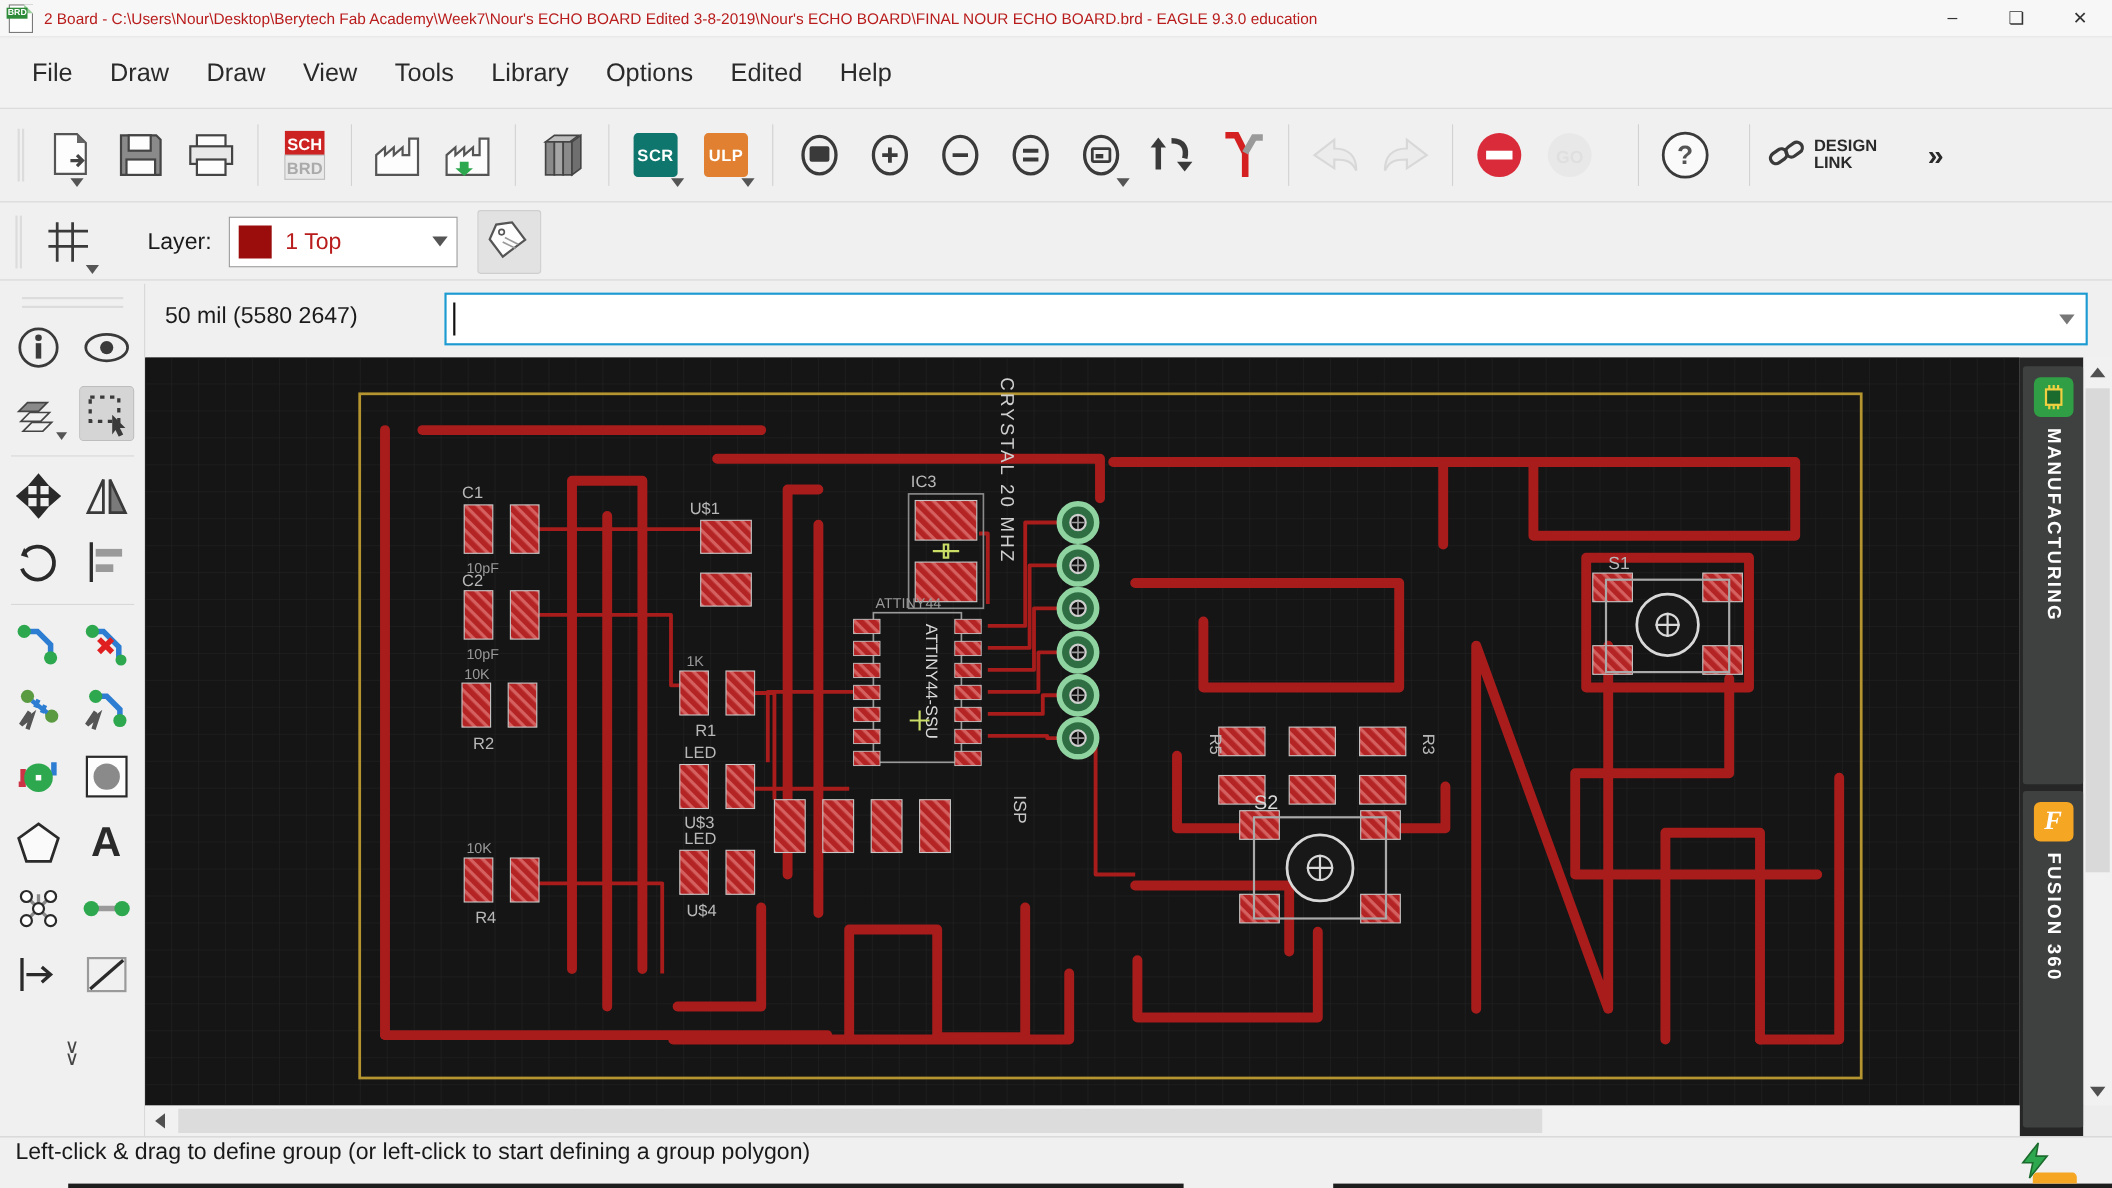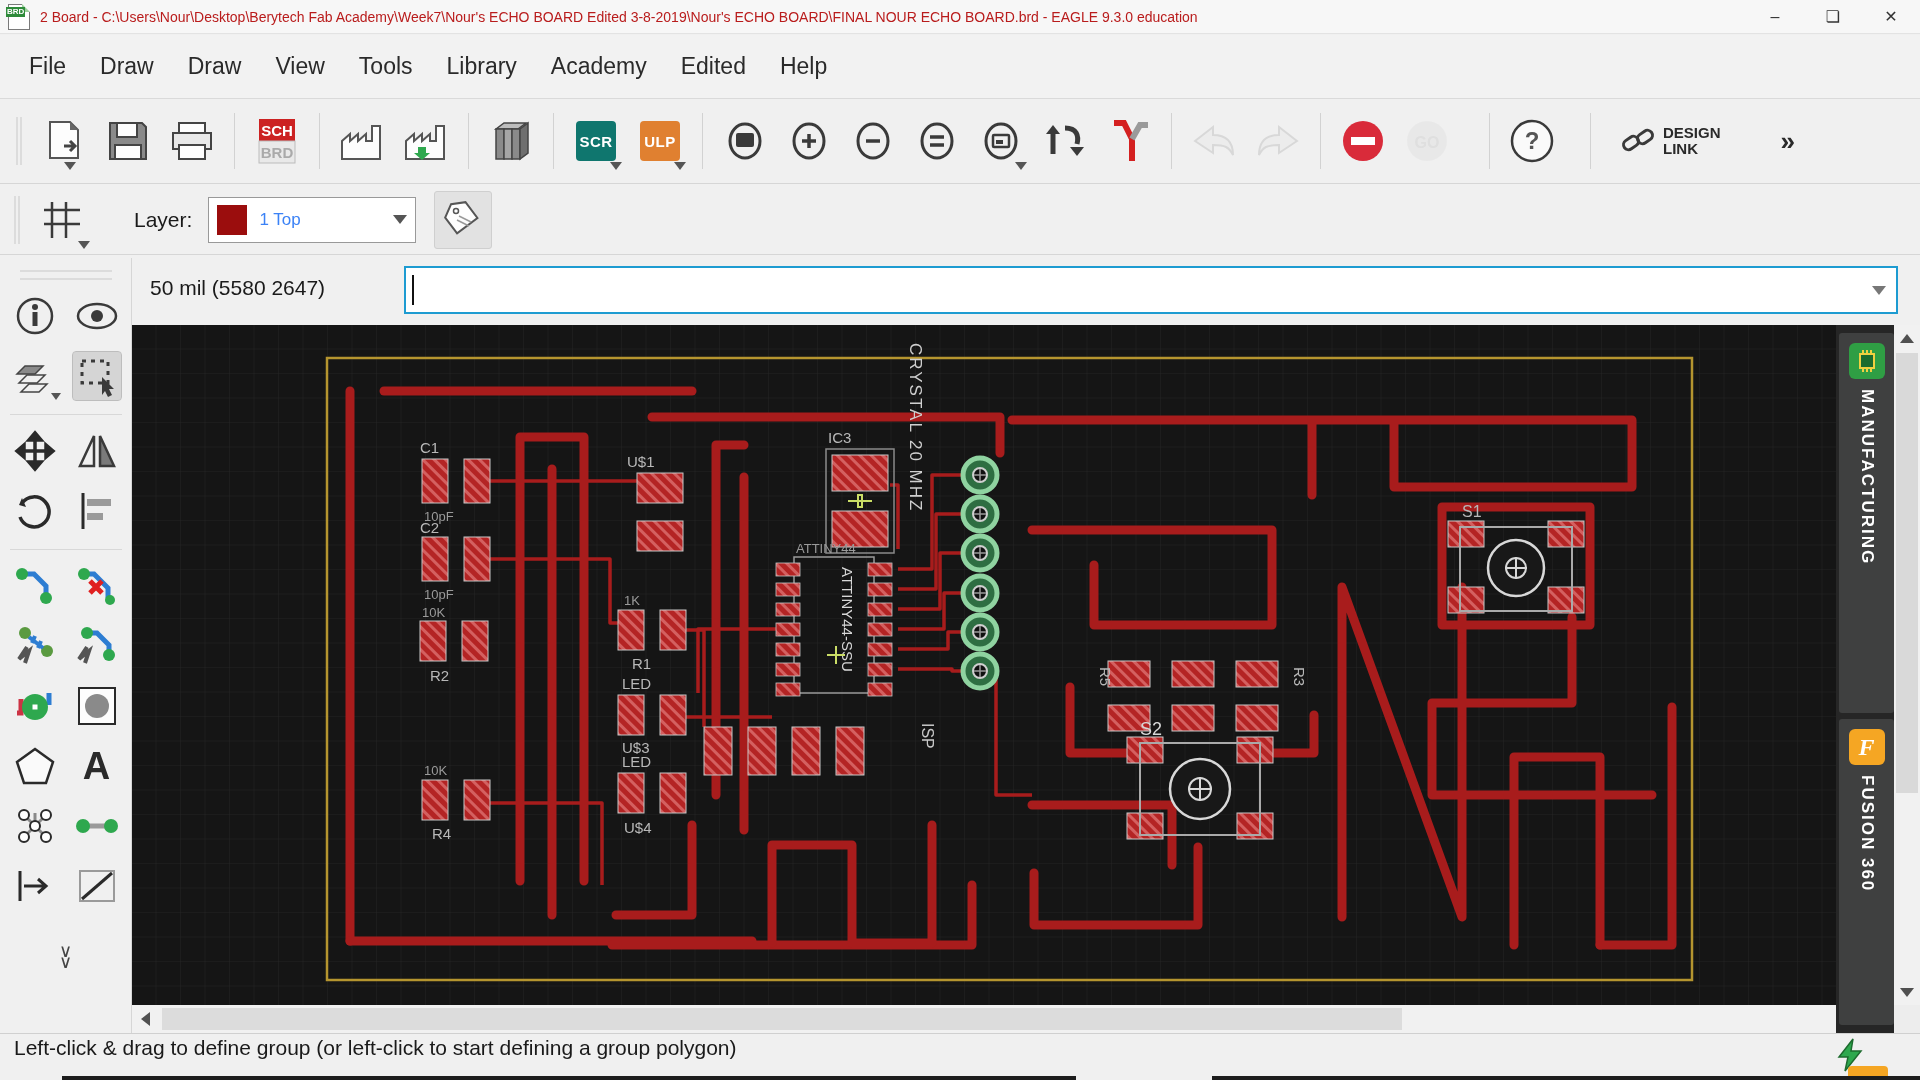--- a/index.html
+++ b/index.html
@@ -34,30 +34,30 @@
   .handle { width:6px; height:48px; border-left:2px solid #dcdcdc; border-right:2px solid #dcdcdc; margin:0 10px 0 2px; }
   .tbtn { width:56px; height:62px; display:flex; align-items:center; justify-content:center;
     position:relative; border-radius:3px; margin:0 4px; }
   .tbtn svg { display:block; }
   .tsep { width:1px; height:56px; background:#d2d2d2; margin:0 10px; }
   .caret-dn { position:absolute; bottom:2px; right:16px; width:0; height:0;
     border-left:6px solid transparent; border-right:6px solid transparent; border-top:8px solid #555; }
   .badge { width:40px; height:40px; border-radius:4px; color:#fff; font-weight:bold;
     font-size:15px; display:flex; align-items:center; justify-content:center; letter-spacing:0.5px; }
   .disabled { opacity:0.35; }
-  #design-link-btn { display:flex; align-items:center; margin:0 20px; }
+  #design-link-btn { display:flex; align-items:flex-start; margin:0 6px; }
   #design-link-text { font-size:15px; font-weight:bold; color:#2a2a2a; line-height:16px; margin-left:8px; }
   #more-chev { font-size:26px; color:#2a2a2a; margin:0 18px 0 40px; font-weight:bold; }
 
   
   #layer-label { font-size:21px; color:#1a1a1a; margin:0 16px 0 40px; }
   #layer-combo { width:208px; height:46px; background:#fff; border:1px solid #999;
     display:flex; align-items:center; padding:0 8px; }
   #layer-swatch { width:30px; height:30px; }
-  #layer-name { font-size:17px; color:#3b82f6; margin-left:12px; flex:1; }
+  #layer-name { font-size:21px; color:#b91c1c; margin-left:12px; flex:1; }
   #layer-combo .arr { width:0; height:0; border-left:7px solid transparent;
     border-right:7px solid transparent; border-top:9px solid #555; }
 
   
   #commandrow { position:absolute; left:132px; top:258px; width:1788px; height:67px; background:#f0f0f0; }
   #coord-display { position:absolute; left:18px; top:18px; font-size:21px; color:#1a1a1a; }
   #command-input { position:absolute; left:272px; top:8px; width:1494px; height:48px;
     background:#fff; border:2px solid #1d9bd1; display:flex; align-items:center; }
   #command-input .caret { width:1.5px; height:30px; background:#111; margin-left:6px; }
   #command-input .arr { margin-left:auto; margin-right:10px; width:0; height:0;
@@ -133,21 +133,21 @@
   </div>
 </div>
 
 <div id="menubar">
   <span class="menu-item">File</span>
   <span class="menu-item">Draw</span>
   <span class="menu-item">Draw</span>
   <span class="menu-item">View</span>
   <span class="menu-item">Tools</span>
   <span class="menu-item">Library</span>
-  <span class="menu-item">Academy</span>
+  <span class="menu-item">Options</span>
   <span class="menu-item">Edited</span>
   <span class="menu-item">Help</span>
 </div>
 
 <div id="toolbar1">
   <div class="handle"></div>
 
   <div class="tbtn">
     <svg width="40" height="42" viewBox="0 0 40 42">
       <path d="M6 2 h20 l8 8 v28 h-28 z" fill="#fdfdfd" stroke="#555" stroke-width="2"></path>

